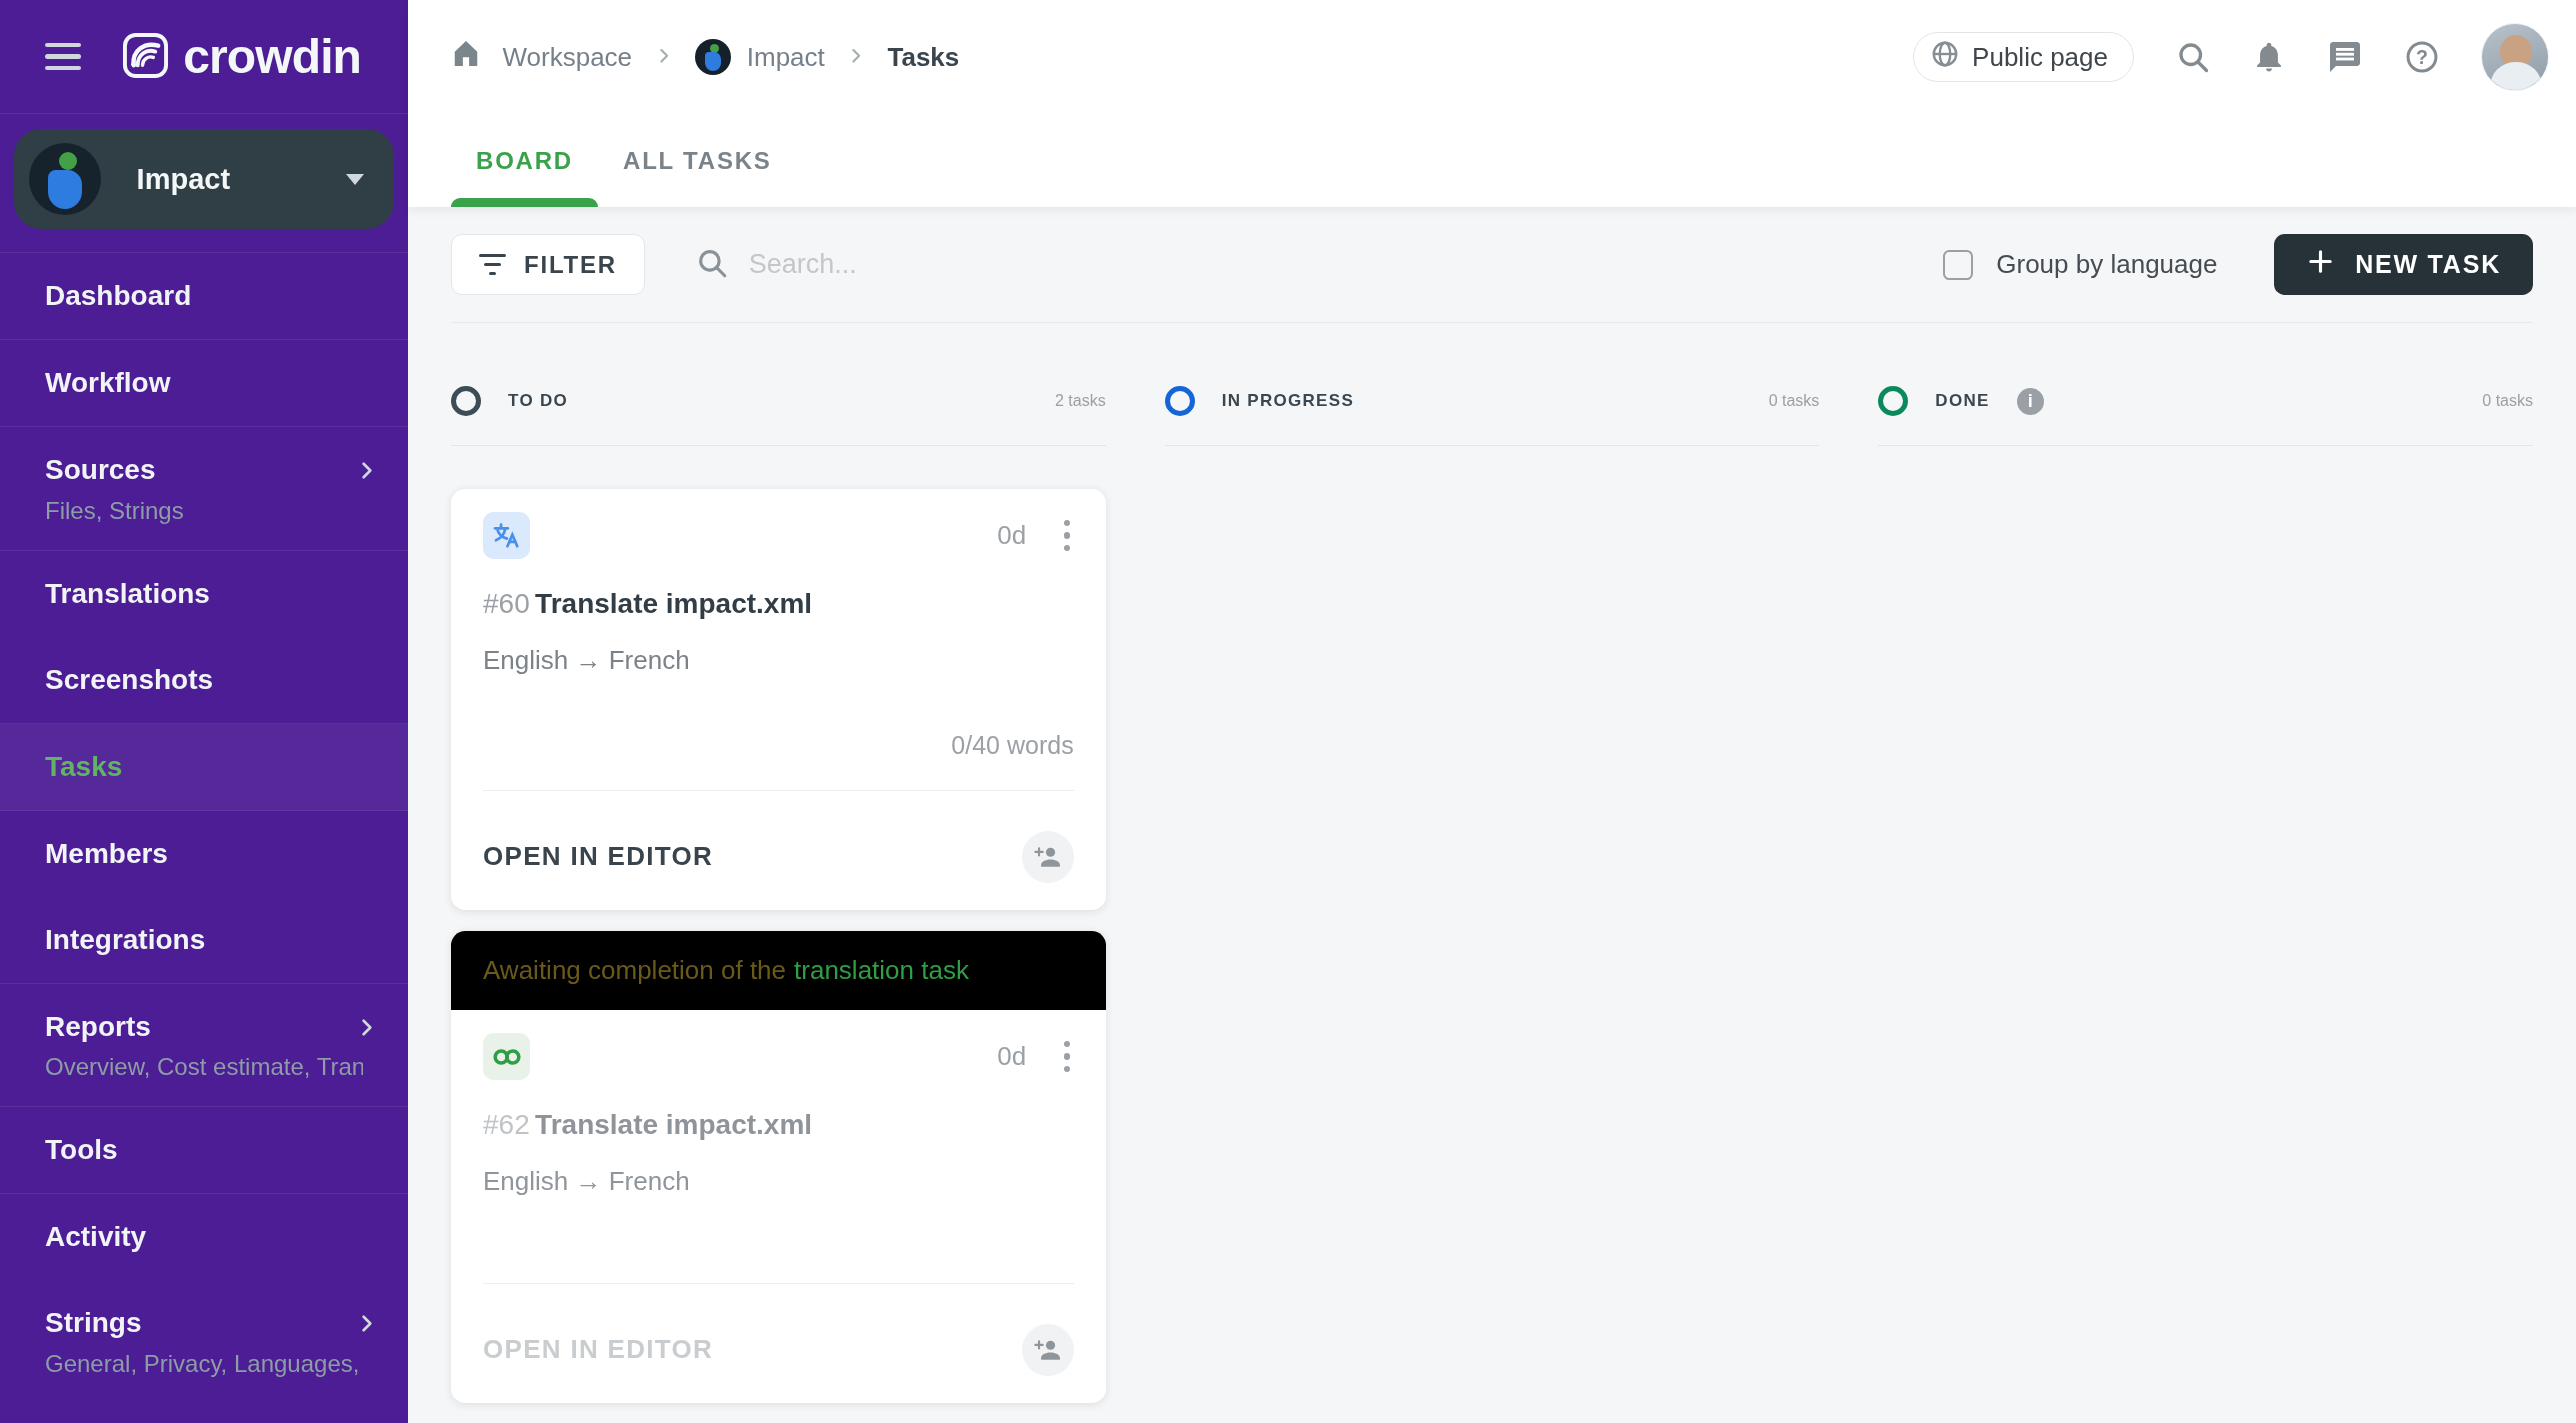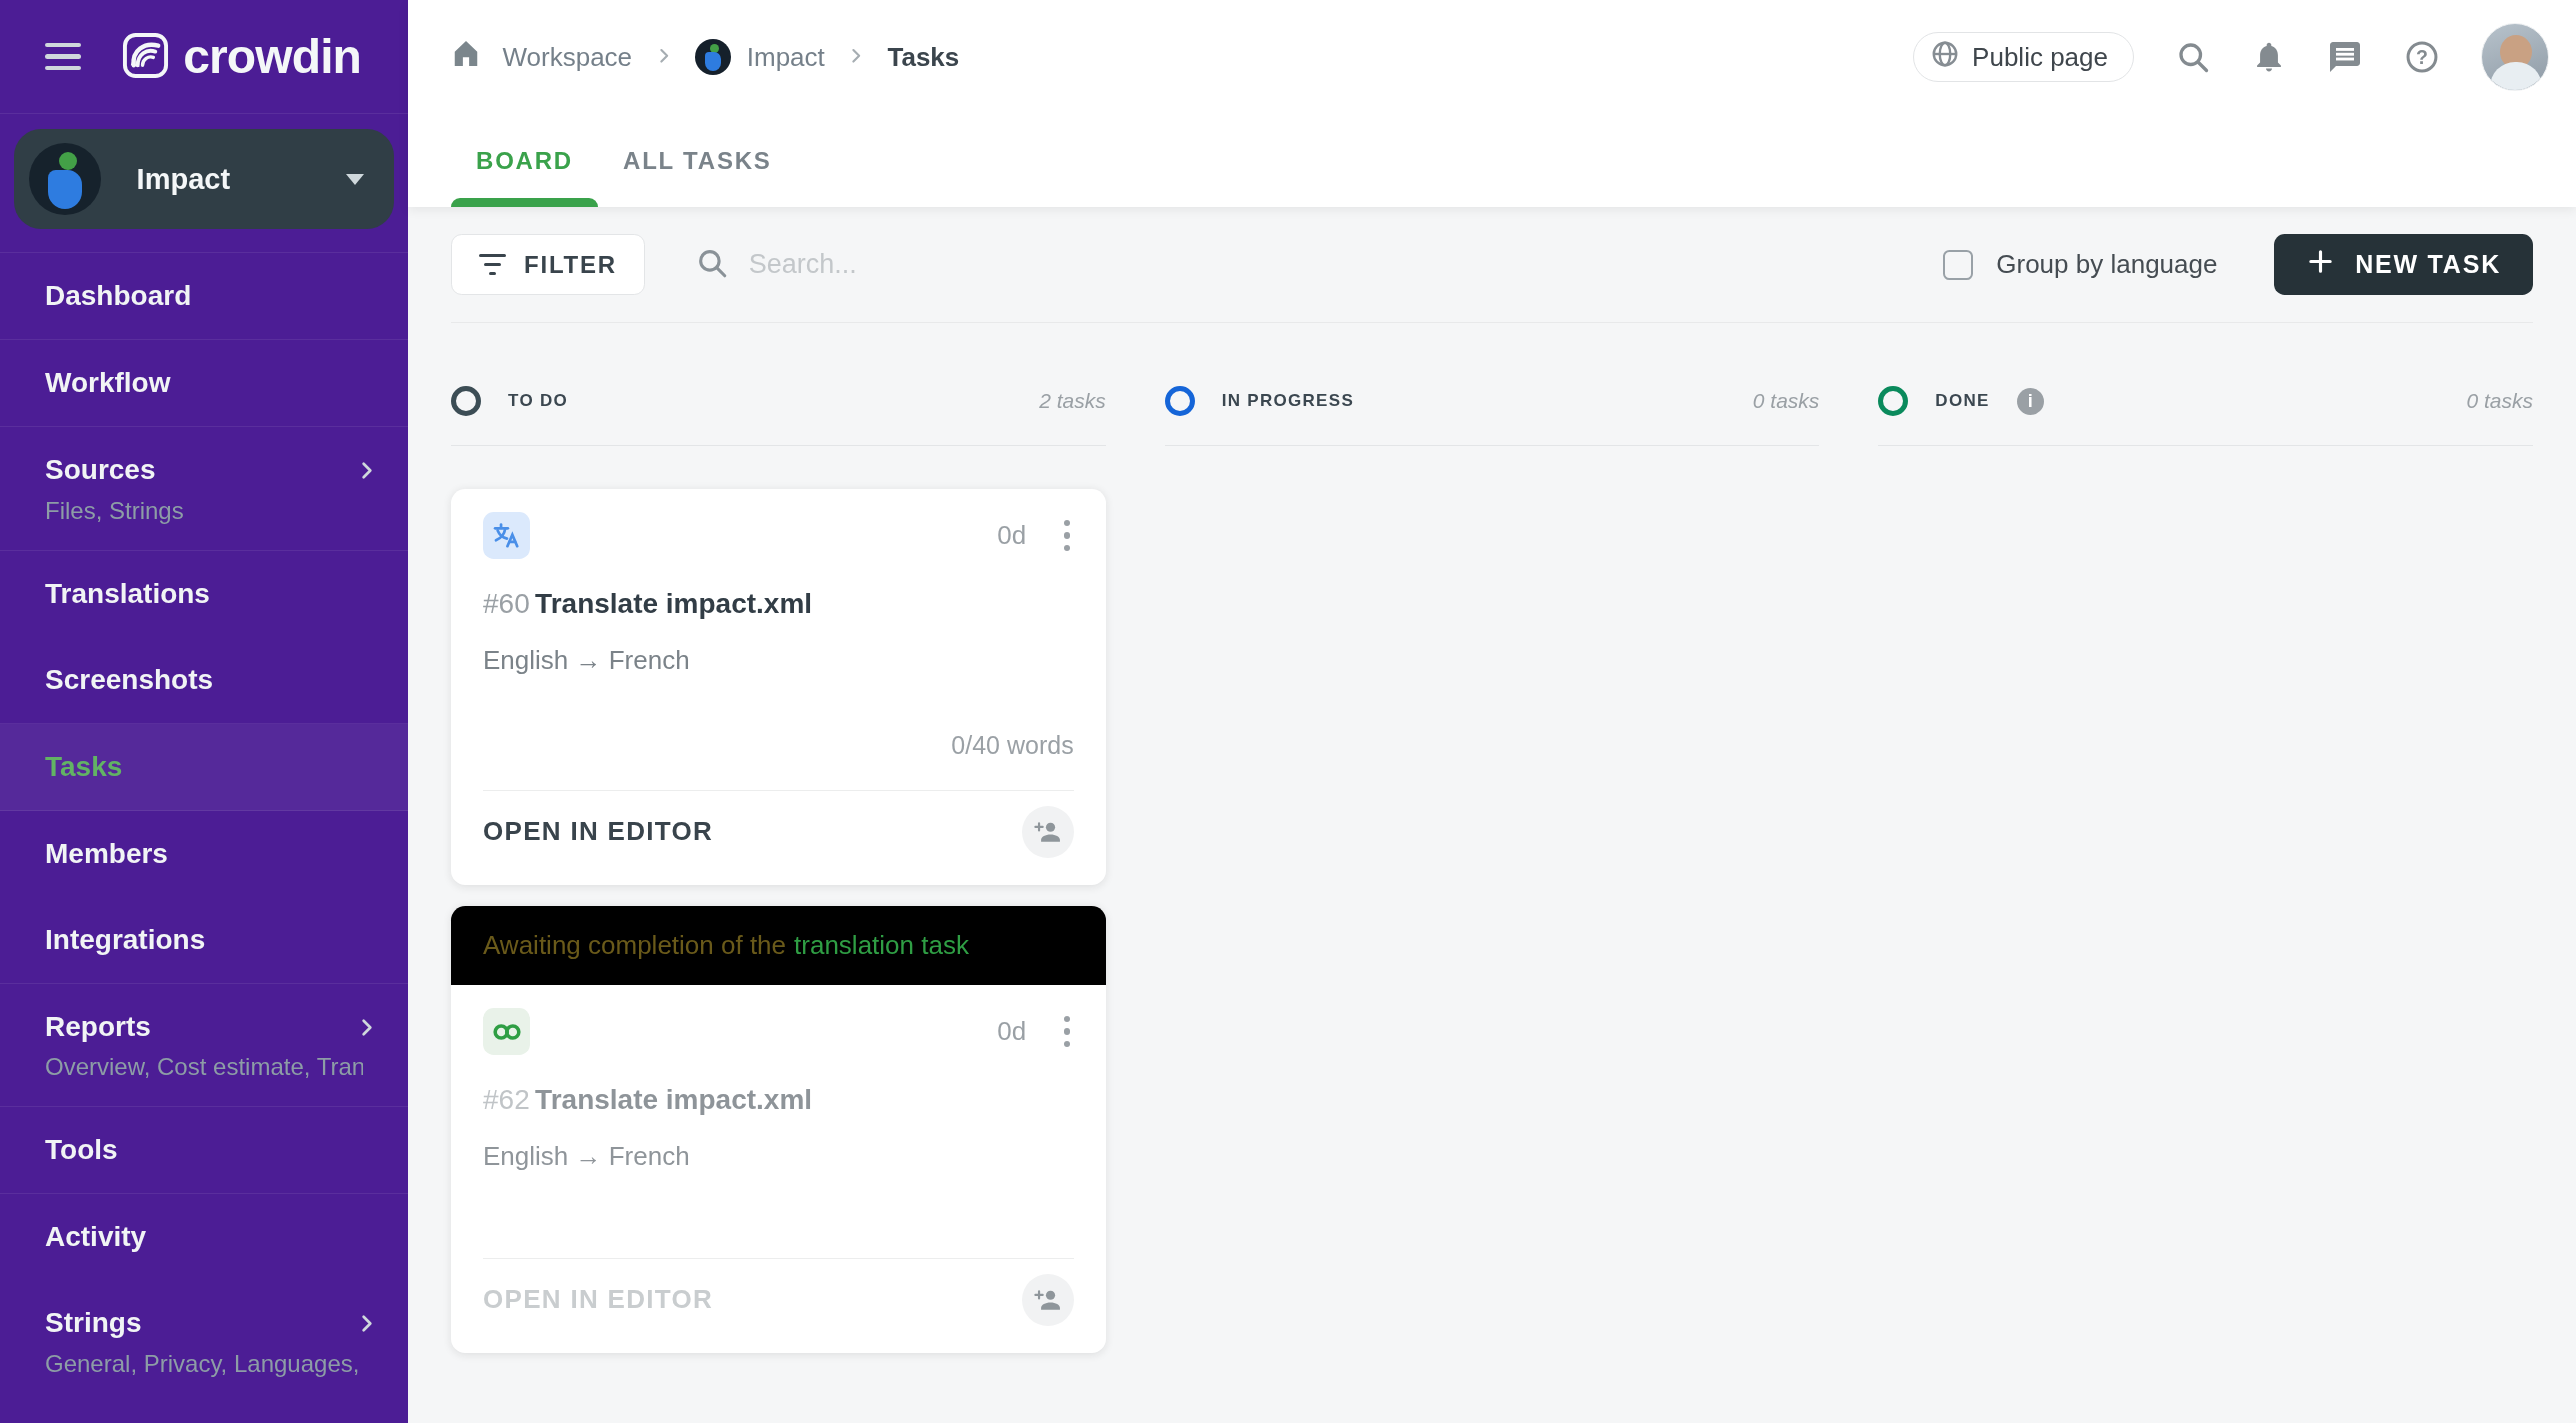--- a/index.html
+++ b/index.html
@@ -67,42 +67,42 @@
   .search input::placeholder { color:#c3c7ca; }
   .toolbar-right { margin-left:auto; display:flex; align-items:center; }
   .checkbox { width:30px; height:30px; border:2.7px solid #99a1a7; border-radius:6.3px; background:transparent; }
   .group-label { margin-left:23px; font-size:26px; color:#454c52; }
   .new-task { margin-left:57px; height:61px; padding:0 32px; border-radius:10.7px; color:#fff; font-size:25px; font-weight:600; letter-spacing:1.8px; display:flex; align-items:center; gap:19.7px; }
 
   .board { display:grid; grid-template-columns:repeat(3,1fr); column-gap:59px; }
   .col-head { margin-top:63px; display:flex; align-items:center; gap:27px; padding-bottom:29px; border-bottom:1.8px solid #e3e5e7; }
   .ring { width:30px; height:30px; border-radius:50%; border:5.4px solid #3c4d55; flex:none; }
   .col-title { font-size:17px; letter-spacing:1.3px; font-weight:600; color:#3b4750; }
-  .col-count { margin-left:auto; font-size:21px; color:#9aa0a5;font-style:italic; }
+  .col-count { margin-left:auto; font-size:16px; color:#9aa0a5; }
   .info-icon { width:27px; height:27px; border-radius:50%; background:#9aa0a5; color:#fff; display:flex; align-items:center; justify-content:center; font-size:18px; font-weight:700; font-style:normal; }
   .info-icon::after { content:"i"; }
 
   .cards { margin-top:43px; display:flex; flex-direction:column; gap:21.5px; }
   .task-card { background:#fff; border-radius:14.3px; box-shadow:0 1.8px 9px rgba(33,33,33,.10); }
   .card-body { padding:23px 32px 0; }
   .card-head { display:flex; align-items:center; }
   .icon-box { width:47px; height:47px; border-radius:10.7px; display:flex; align-items:center; justify-content:center; flex:none; }
   .icon-box.blue { background:#dbe9fc; }
   .icon-box.green { background:#e9f2e9; }
   .dur { margin-left:auto; margin-right:34px; font-size:26px; color:#9aa0a5; }
   .kebab { display:flex; flex-direction:column; gap:6.3px; padding:3.6px; }
   .kebab i { width:6.3px; height:6.3px; border-radius:50%; background:#9aa0a5; }
   .card-title { margin-top:27px; font-size:28px; line-height:36px; }
   .tid { color:#9aa0a5; margin-right:5.4px; }
   .tname { font-weight:700; color:#323d46;margin-top:32px; }
   .card-langs { margin-top:21.5px; font-size:26px; line-height:32px; color:#7b8389; }
   .card-words { margin-top:55px; height:30px; text-align:right; font-size:25px; color:#9aa0a5; }
   .card-spacer { height:57px; }
   .card-div { margin-top:29px; border-top:1.8px solid #eceded; }
-  .card-foot { display:flex; align-items:center; justify-content:space-between; padding:15px 0 27px;gap:11px; }
+  .card-foot { display:flex; align-items:center; justify-content:space-between; padding:40px 0 27px;gap:11px; }
   .action { font-size:26px; font-weight:700; letter-spacing:1.3px; color:#39444c; padding:0; }
   .assign { width:52px; height:52px; border-radius:50%; background:#f1f2f3; display:flex; align-items:center; justify-content:center; }
   .banner { height:79px; border-radius:14.3px 14.3px 0 0; display:flex; align-items:center; padding:0 32px; font-size:26px; }
   .banner-link { text-decoration:none; margin-left:8px; }
   .card-blocked .tid { color:#c0c4c7; }
   .card-blocked .tname { color:#8e9499; }
   .card-blocked .card-langs { color:#8f959a; }
   .card-blocked .action { color:#c9cdcf; }
 </style>
 </head>

